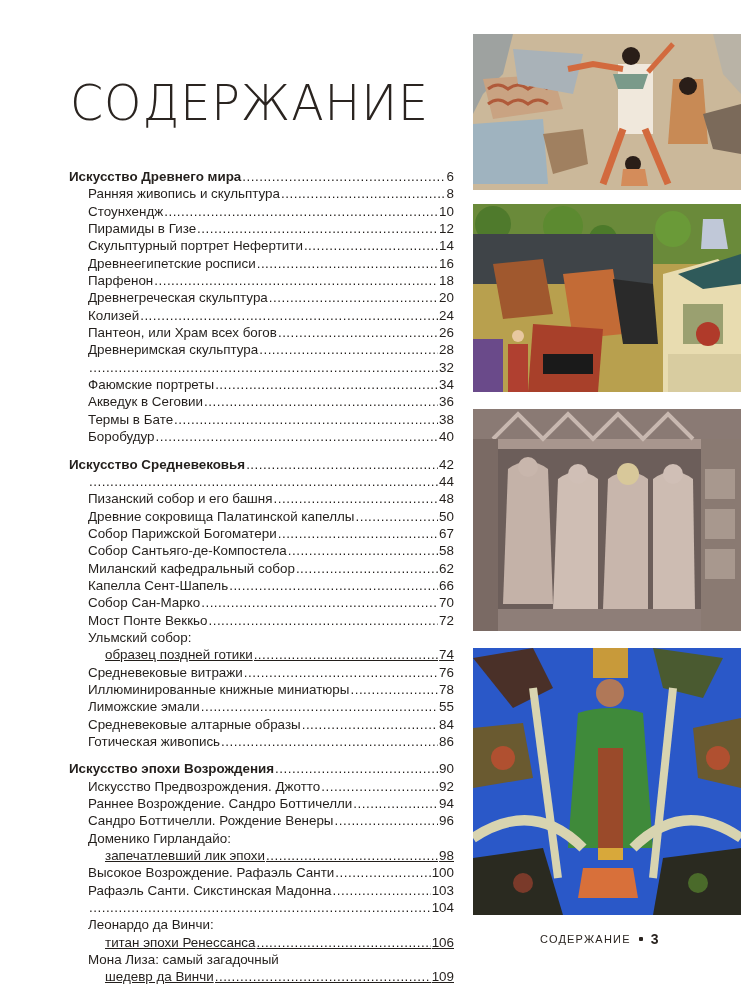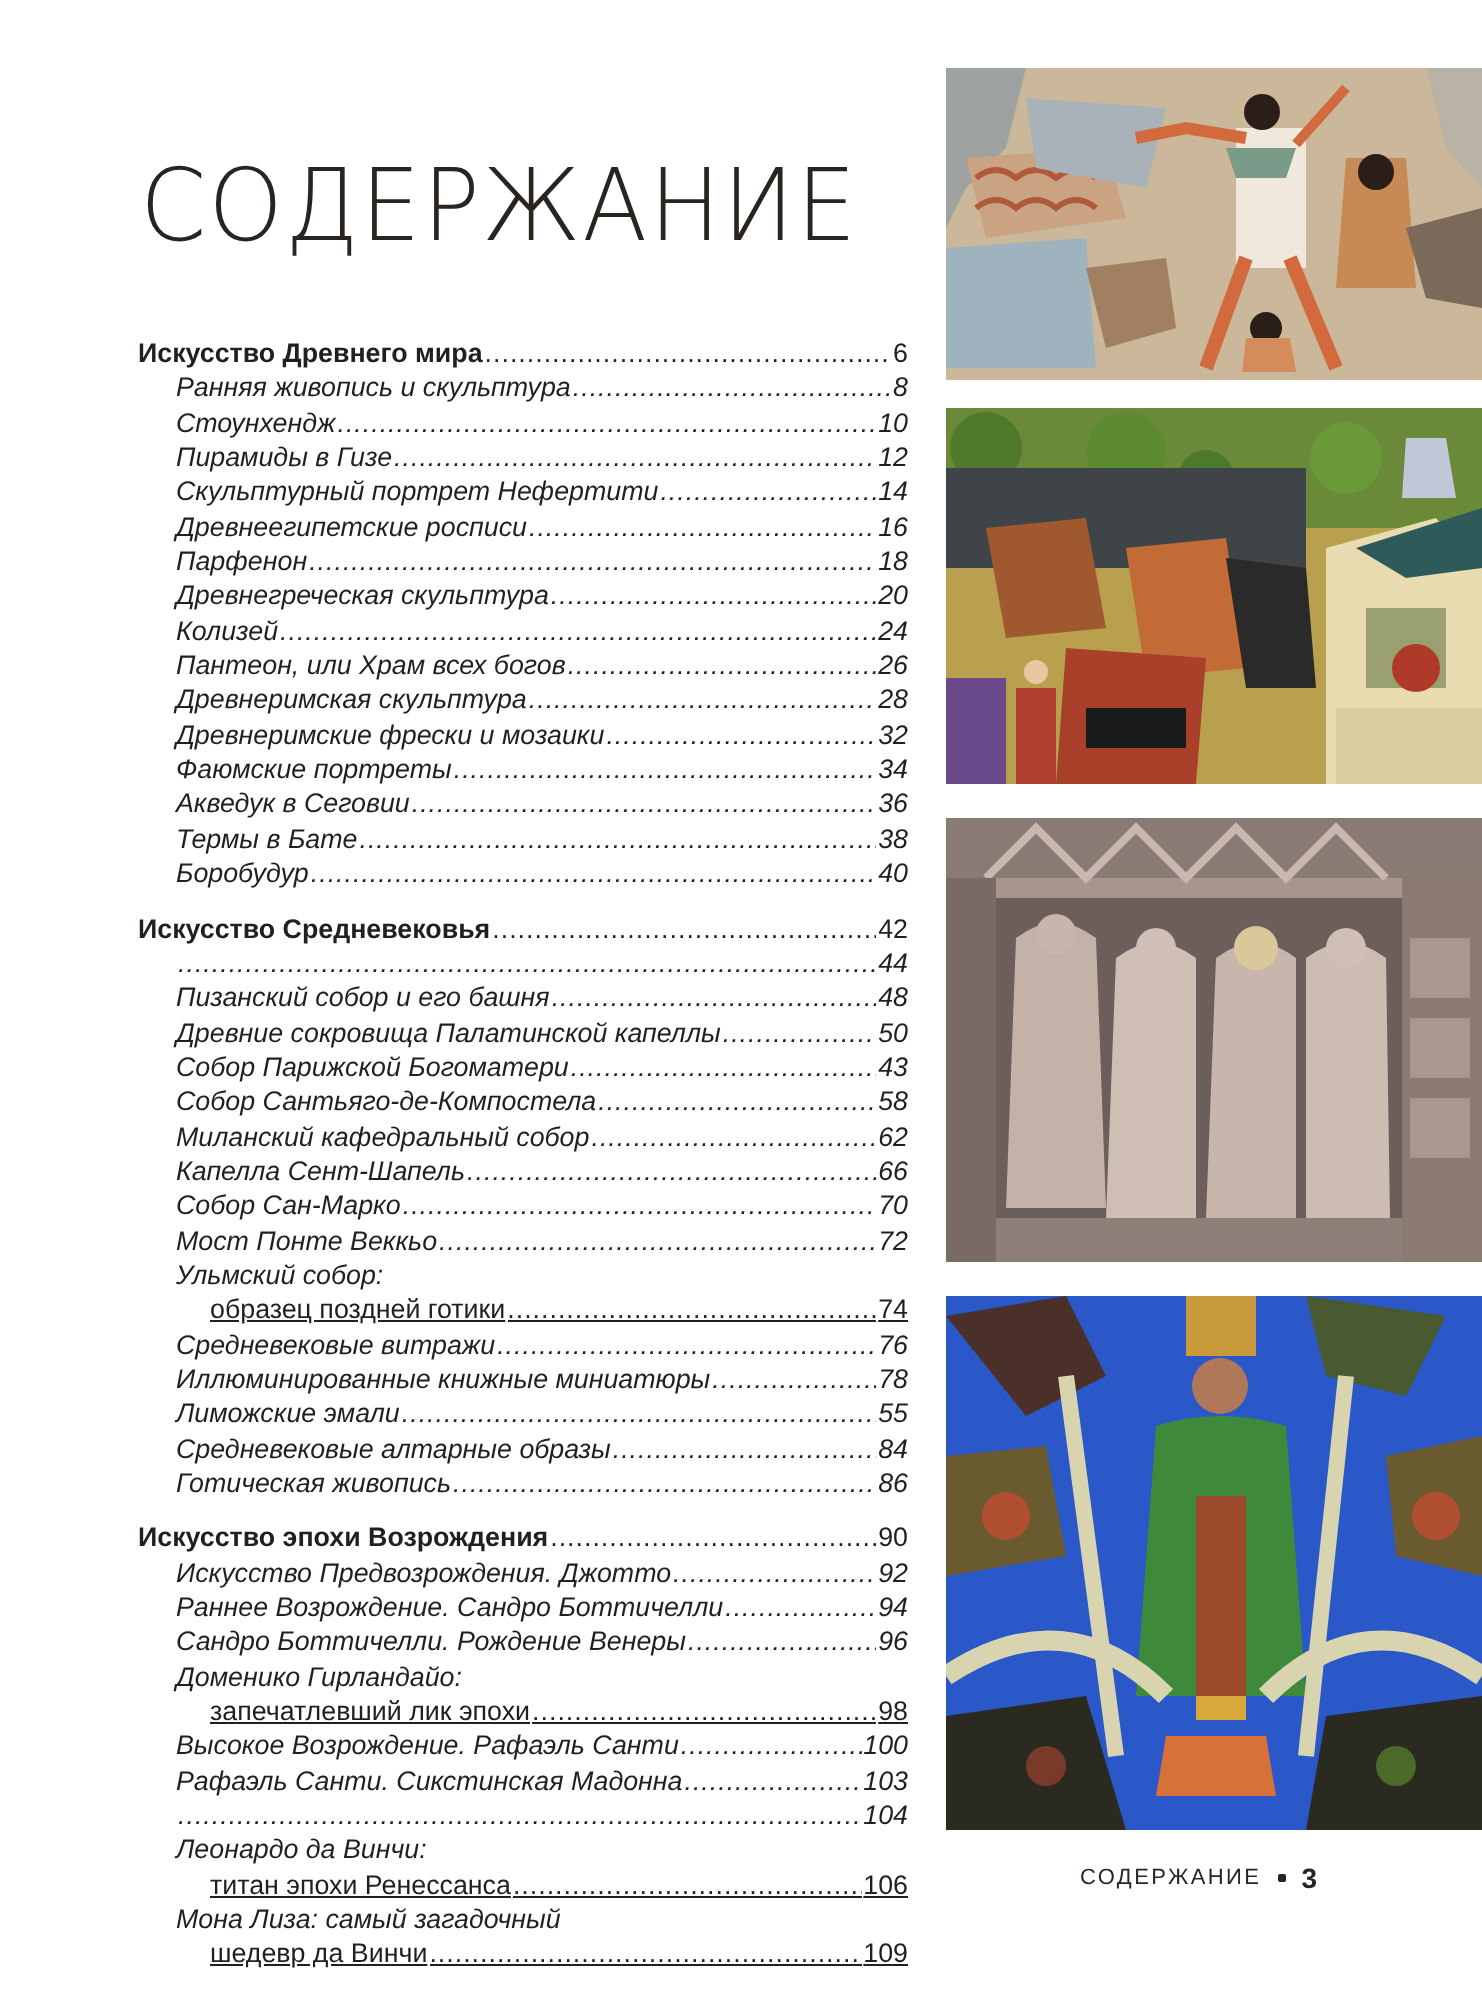--- a/index.html
+++ b/index.html
@@ -1,21 +1,21 @@
 <!DOCTYPE html>
 <html><head>
 <meta charset="utf-8">
 <style>
   html, body { margin:0; padding:0; }
   body { width:741px; height:1000px; background:#ffffff; position:relative; overflow:hidden; font-family:"Liberation Sans", sans-serif; color:#231f1c; }
   .title { position:absolute; left:70px; top:78px; font-family:"DejaVu Sans", sans-serif; font-weight:200; font-size:50px; letter-spacing:1px; color:#2a2420; line-height:1; transform:scaleX(0.95); transform-origin:left top; }
   .toc { position:absolute; left:69px; top:168px; width:385px; font-size:13.4px; line-height:17.35px; }
   .row { display:flex; align-items:flex-end; white-space:nowrap; }
   .row.section { font-weight:bold; }
-  .row.sub { padding-left:19px;font-style:italic; }
+  .row.sub { padding-left:19px; }
   .row.sub2 { padding-left:36px;text-decoration:underline; }
   .row .lbl { flex:0 0 auto; }
   .row .dots { flex:1 1 auto; overflow:hidden; font-weight:normal; letter-spacing:0.5px; margin:0 1px; }
   .row .dots::after { content:"..................................................................................................................................................."; }
   .row .pg { flex:0 0 auto; font-weight:normal; text-align:right; }
   .gap { height:10px; }
   .img { position:absolute; left:473px; width:268px; overflow:hidden; }
   .img svg { display:block; width:100%; height:100%; }
   .footer { position:absolute; left:540px; top:931px; font-size:11px; letter-spacing:1.2px; color:#2a2420; display:flex; align-items:center; gap:8px; }
   .footer .bullet { width:4px; height:4px; background:#2a2420; border-radius:1px; display:inline-block; }
@@ -76,21 +76,20 @@
       <span class="lbl">Пантеон, или Храм всех богов</span>
       <span class="dots"></span>
       <span class="pg">26</span>
     </div>
     <div class="row sub">
       <span class="lbl">Древнеримская скульптура</span>
       <span class="dots"></span>
       <span class="pg">28</span>
     </div>
     <div class="row sub">
-      <span class="lbl">Древнеримские фрески и мозаики</span>
       <span class="dots"></span>
       <span class="pg">32</span>
     </div>
     <div class="row sub">
       <span class="lbl">Фаюмские портреты</span>
       <span class="dots"></span>
       <span class="pg">34</span>
     </div>
     <div class="row sub">
       <span class="lbl">Акведук в Сеговии</span>
@@ -123,21 +122,21 @@
       <span class="pg">48</span>
     </div>
     <div class="row sub">
       <span class="lbl">Древние сокровища Палатинской капеллы</span>
       <span class="dots"></span>
       <span class="pg">50</span>
     </div>
     <div class="row sub">
       <span class="lbl">Собор Парижской Богоматери</span>
       <span class="dots"></span>
-      <span class="pg">43</span>
+      <span class="pg">67</span>
     </div>
     <div class="row sub">
       <span class="lbl">Собор Сантьяго-де-Компостела</span>
       <span class="dots"></span>
       <span class="pg">58</span>
     </div>
     <div class="row sub">
       <span class="lbl">Миланский кафедральный собор</span>
       <span class="dots"></span>
       <span class="pg">62</span>

